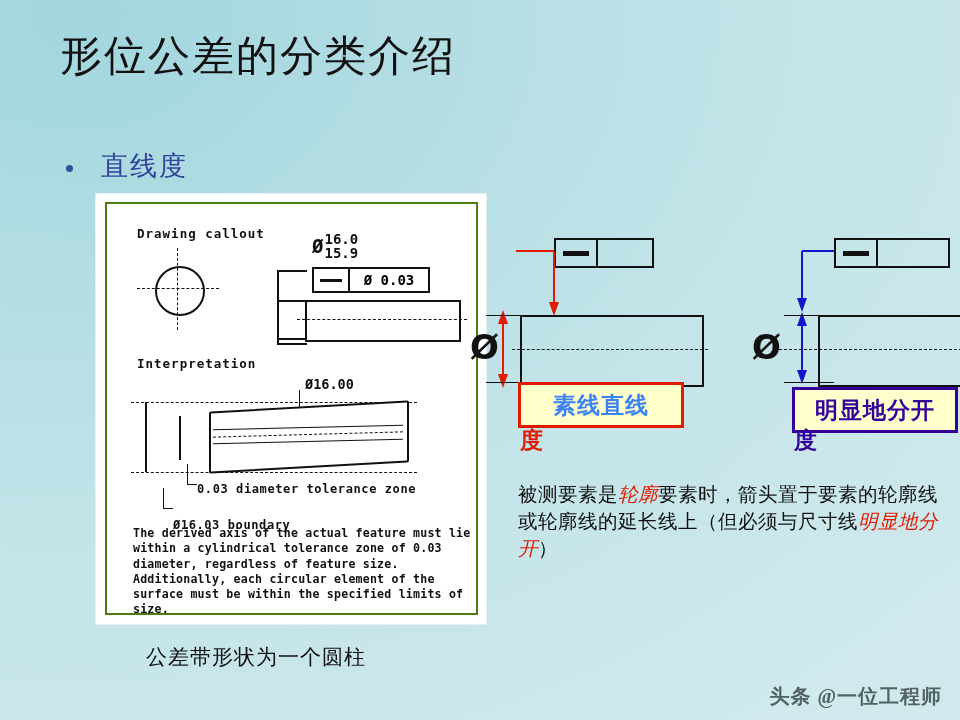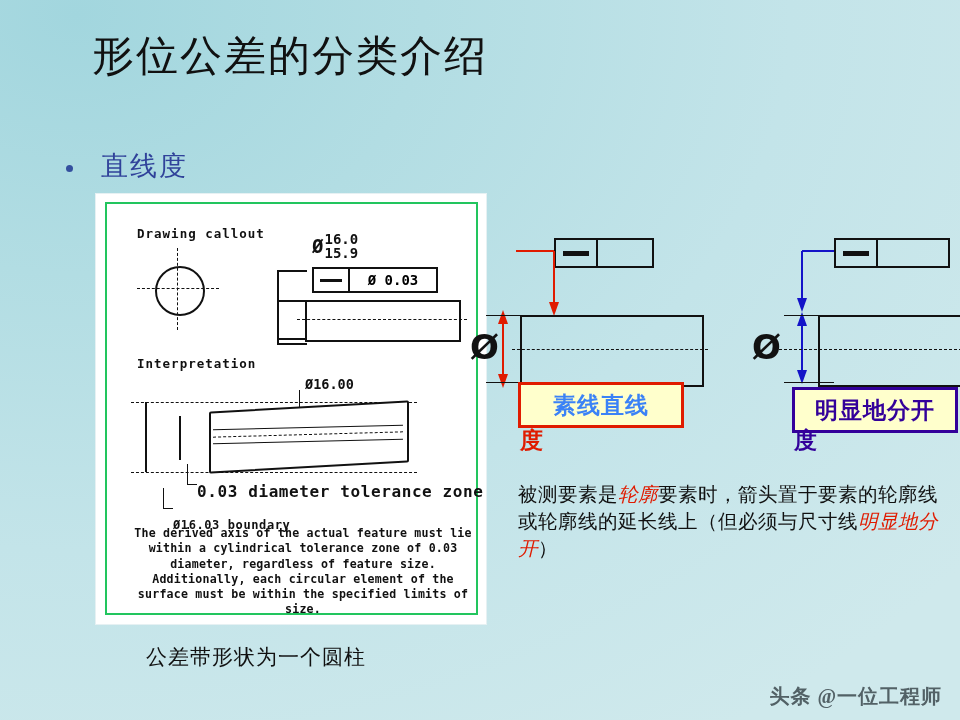--- a/index.html
+++ b/index.html
@@ -23,21 +23,20 @@
   
   #slide-title {
     position: absolute;
     left: 60px;
     top: 28px;
     font-size: 42px;
     letter-spacing: 2px;
     color: #111111;
     font-family: "Liberation Serif", "DejaVu Serif", serif;
     white-space: nowrap;
-    margin-left: 32px;
   }
 
   
   .bullet-row {
     position: absolute;
     left: 66px;
     top: 148px;
     display: flex;
     align-items: center;
   }
@@ -65,22 +64,21 @@
     height: 430px;
     background: #ffffff;
     box-shadow: 0 0 0 1px #e6f1f3;
   }
   #figure-inner-frame {
     position: absolute;
     left: 9px;
     top: 8px;
     right: 8px;
     bottom: 9px;
-    border: 2px solid #22c55e;
-    text-align: center;
+    border: 2px solid #4d7c0f;
   }
   .fig-label {
     position: absolute;
     font-family: "DejaVu Sans Mono", monospace;
     font-weight: bold;
     color: #111;
     letter-spacing: 1px;
     white-space: nowrap;
   }
   #lbl-callout { left: 30px; top: 22px; font-size: 12.5px; }
@@ -105,21 +103,21 @@
     font-family: "DejaVu Sans Mono", monospace;
     font-weight: bold;
   }
   .fcf .cell {
     border-right: 2px solid #111;
     display: flex; align-items: center; justify-content: center;
   }
   .fcf .cell:last-child { border-right: none; }
   #fcf-callout { left: 205px; top: 63px; height: 22px; font-size: 14px; }
   #fcf-callout .c1 { width: 34px; }
-  #fcf-callout .c2 { width: 86px; }
+  #fcf-callout .c2 { width: 78px; }
   .straight-sym {
     width: 22px; height: 3px; background: #111; display:block;
   }
 
   .shaft-rect {
     position: absolute;
     border: 2px solid #111;
     background: #fff;
   }
   #shaft-top { left: 198px; top: 96px; width: 152px; height: 38px; }
@@ -166,21 +164,21 @@
     border-top: 1.5px solid #111; transform: rotate(-1.4deg);
   }
   .hdash { position: absolute; border-top: 1.5px dashed #111; }
 
   .leader-l { position: absolute; border-left: 1.6px solid #111; }
   .leader-b { position: absolute; border-bottom: 1.6px solid #111; }
 
   #txt-tolzone {
     position: absolute; left: 66px; top: 88px;
     font-family: "DejaVu Sans Mono", monospace; font-weight: bold;
-    font-size: 16px; color: #111; letter-spacing: 0.6px; white-space: nowrap;
+    font-size: 12px; color: #111; letter-spacing: 0.6px; white-space: nowrap;
   }
   #txt-boundary {
     position: absolute; left: 42px; top: 124px;
     font-family: "DejaVu Sans Mono", monospace; font-weight: bold;
     font-size: 12px; color: #111; letter-spacing: 0.6px; white-space: nowrap;
   }
   #txt-dia1600 {
     position: absolute; left: 198px; top: 172px;
     font-family: "DejaVu Sans Mono", monospace; font-weight: bold;
     font-size: 13.5px; color: #111; white-space: nowrap;

